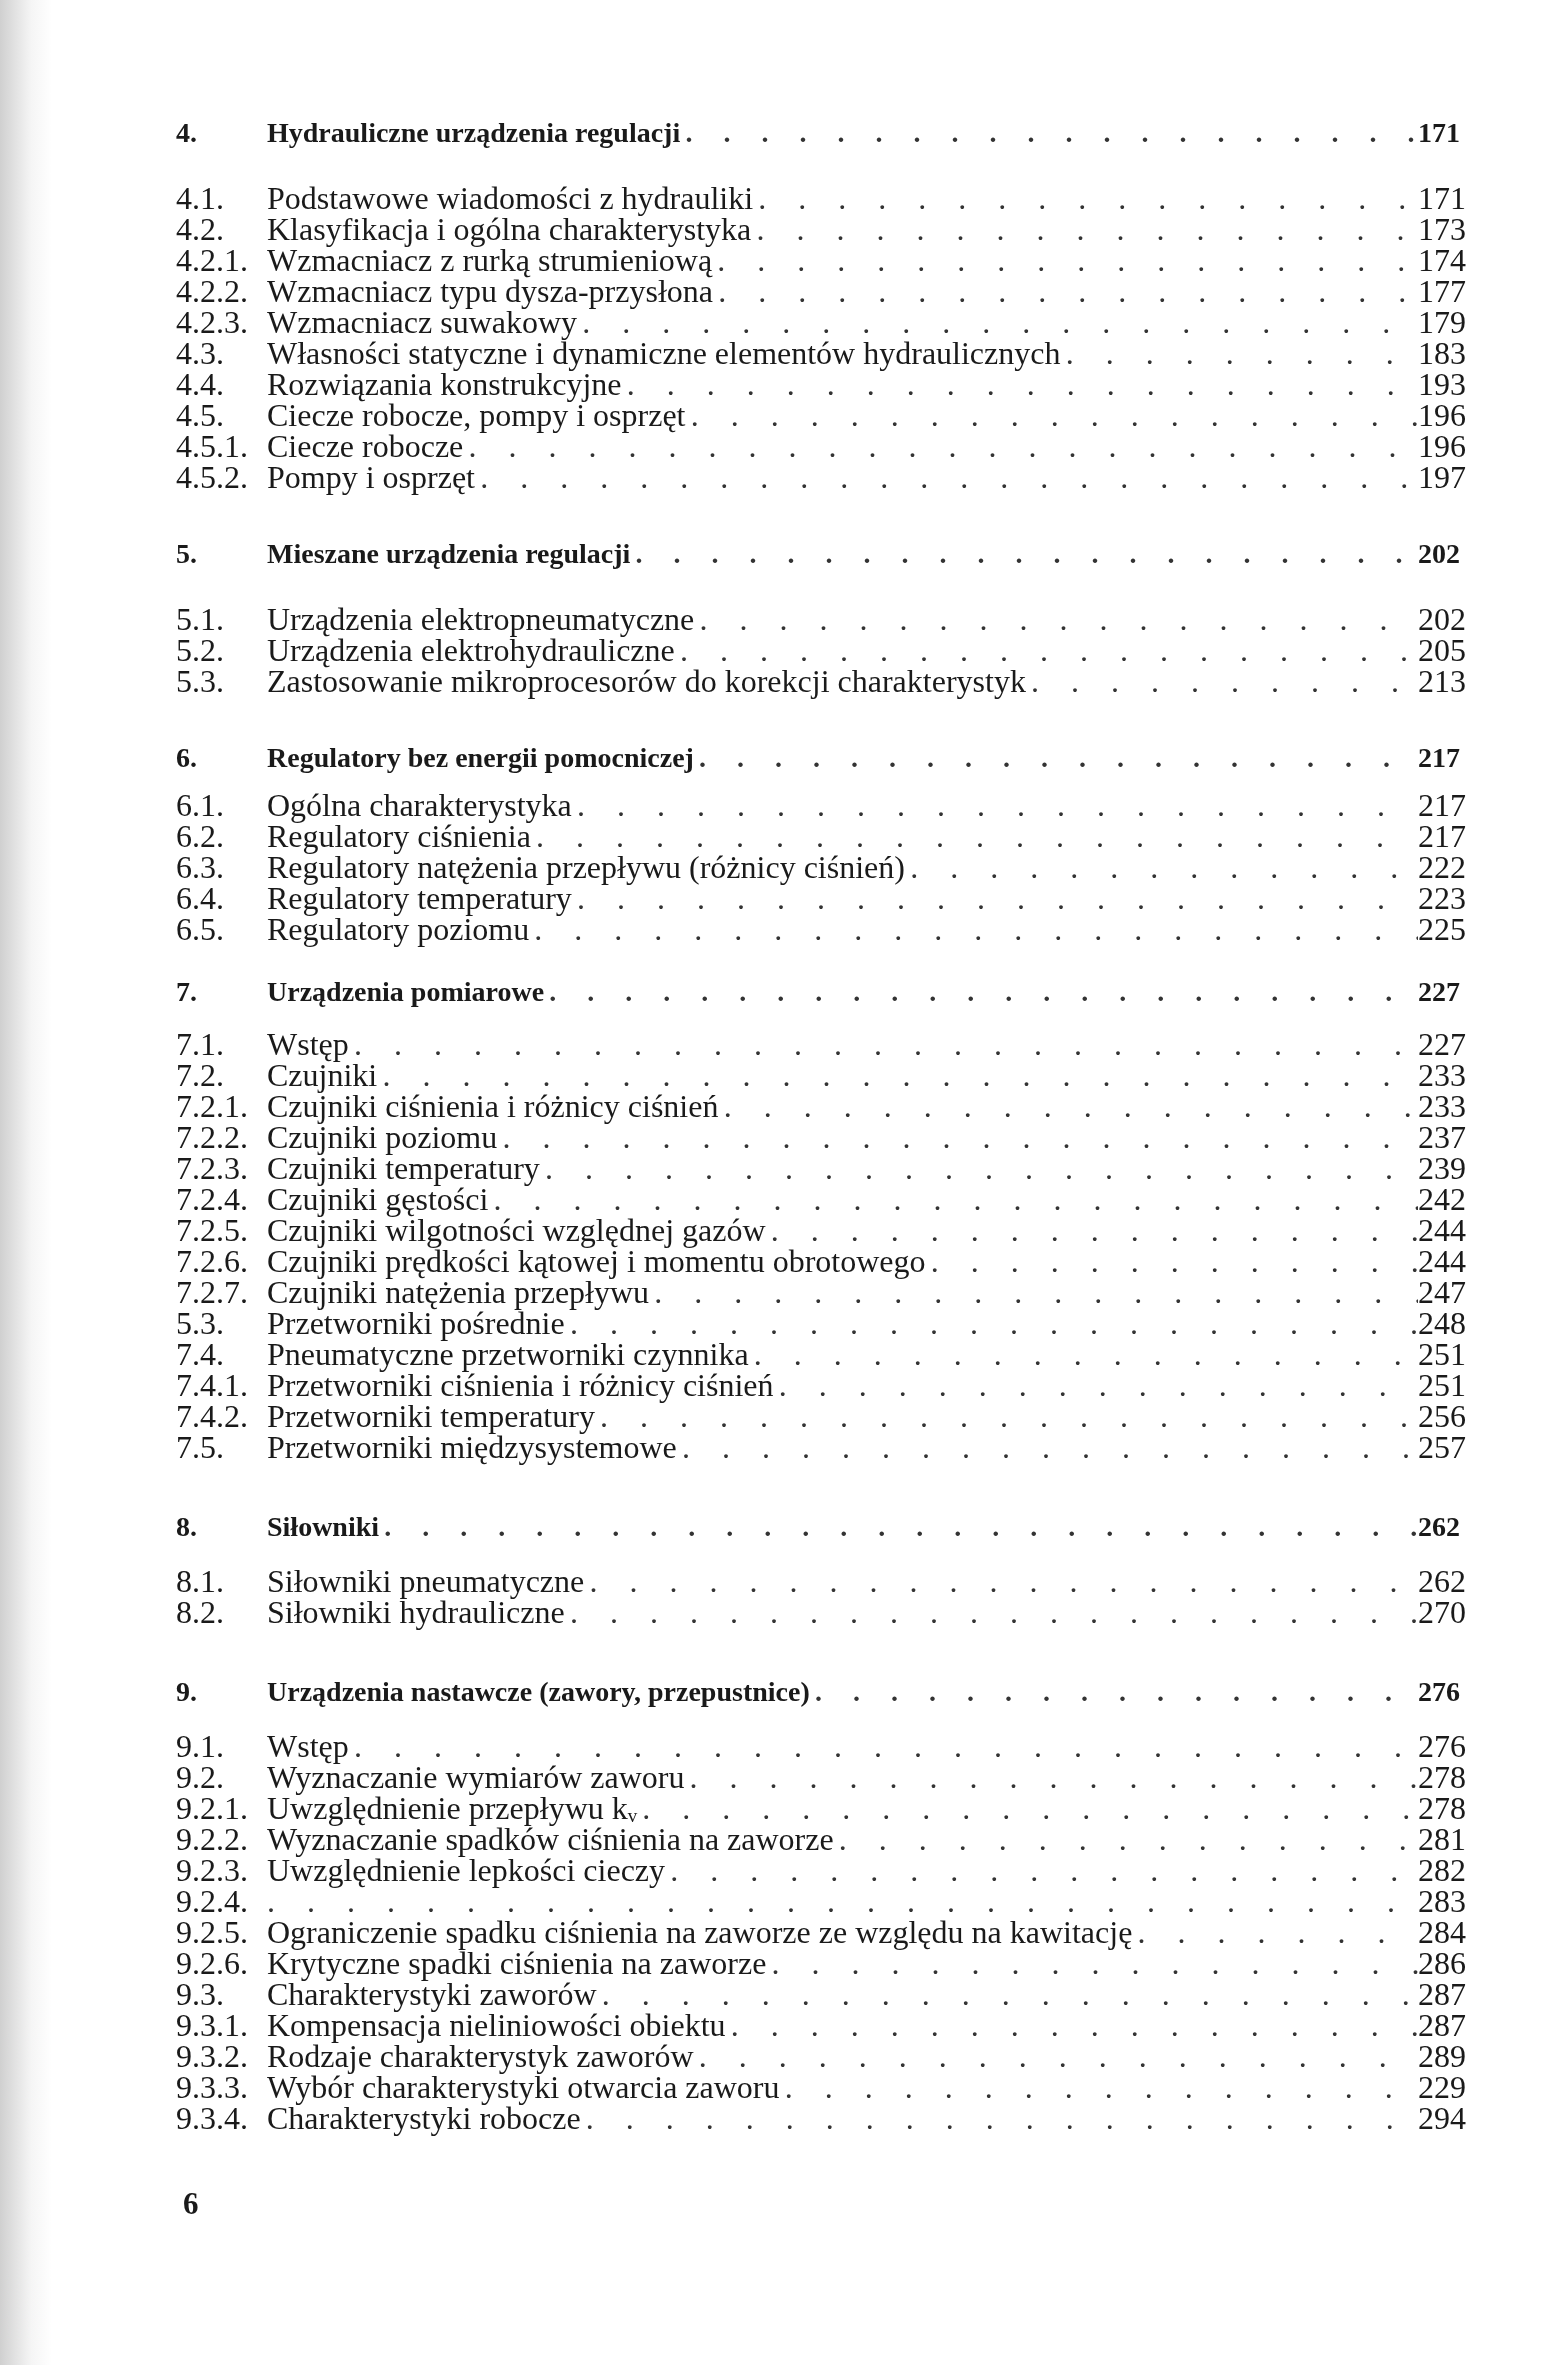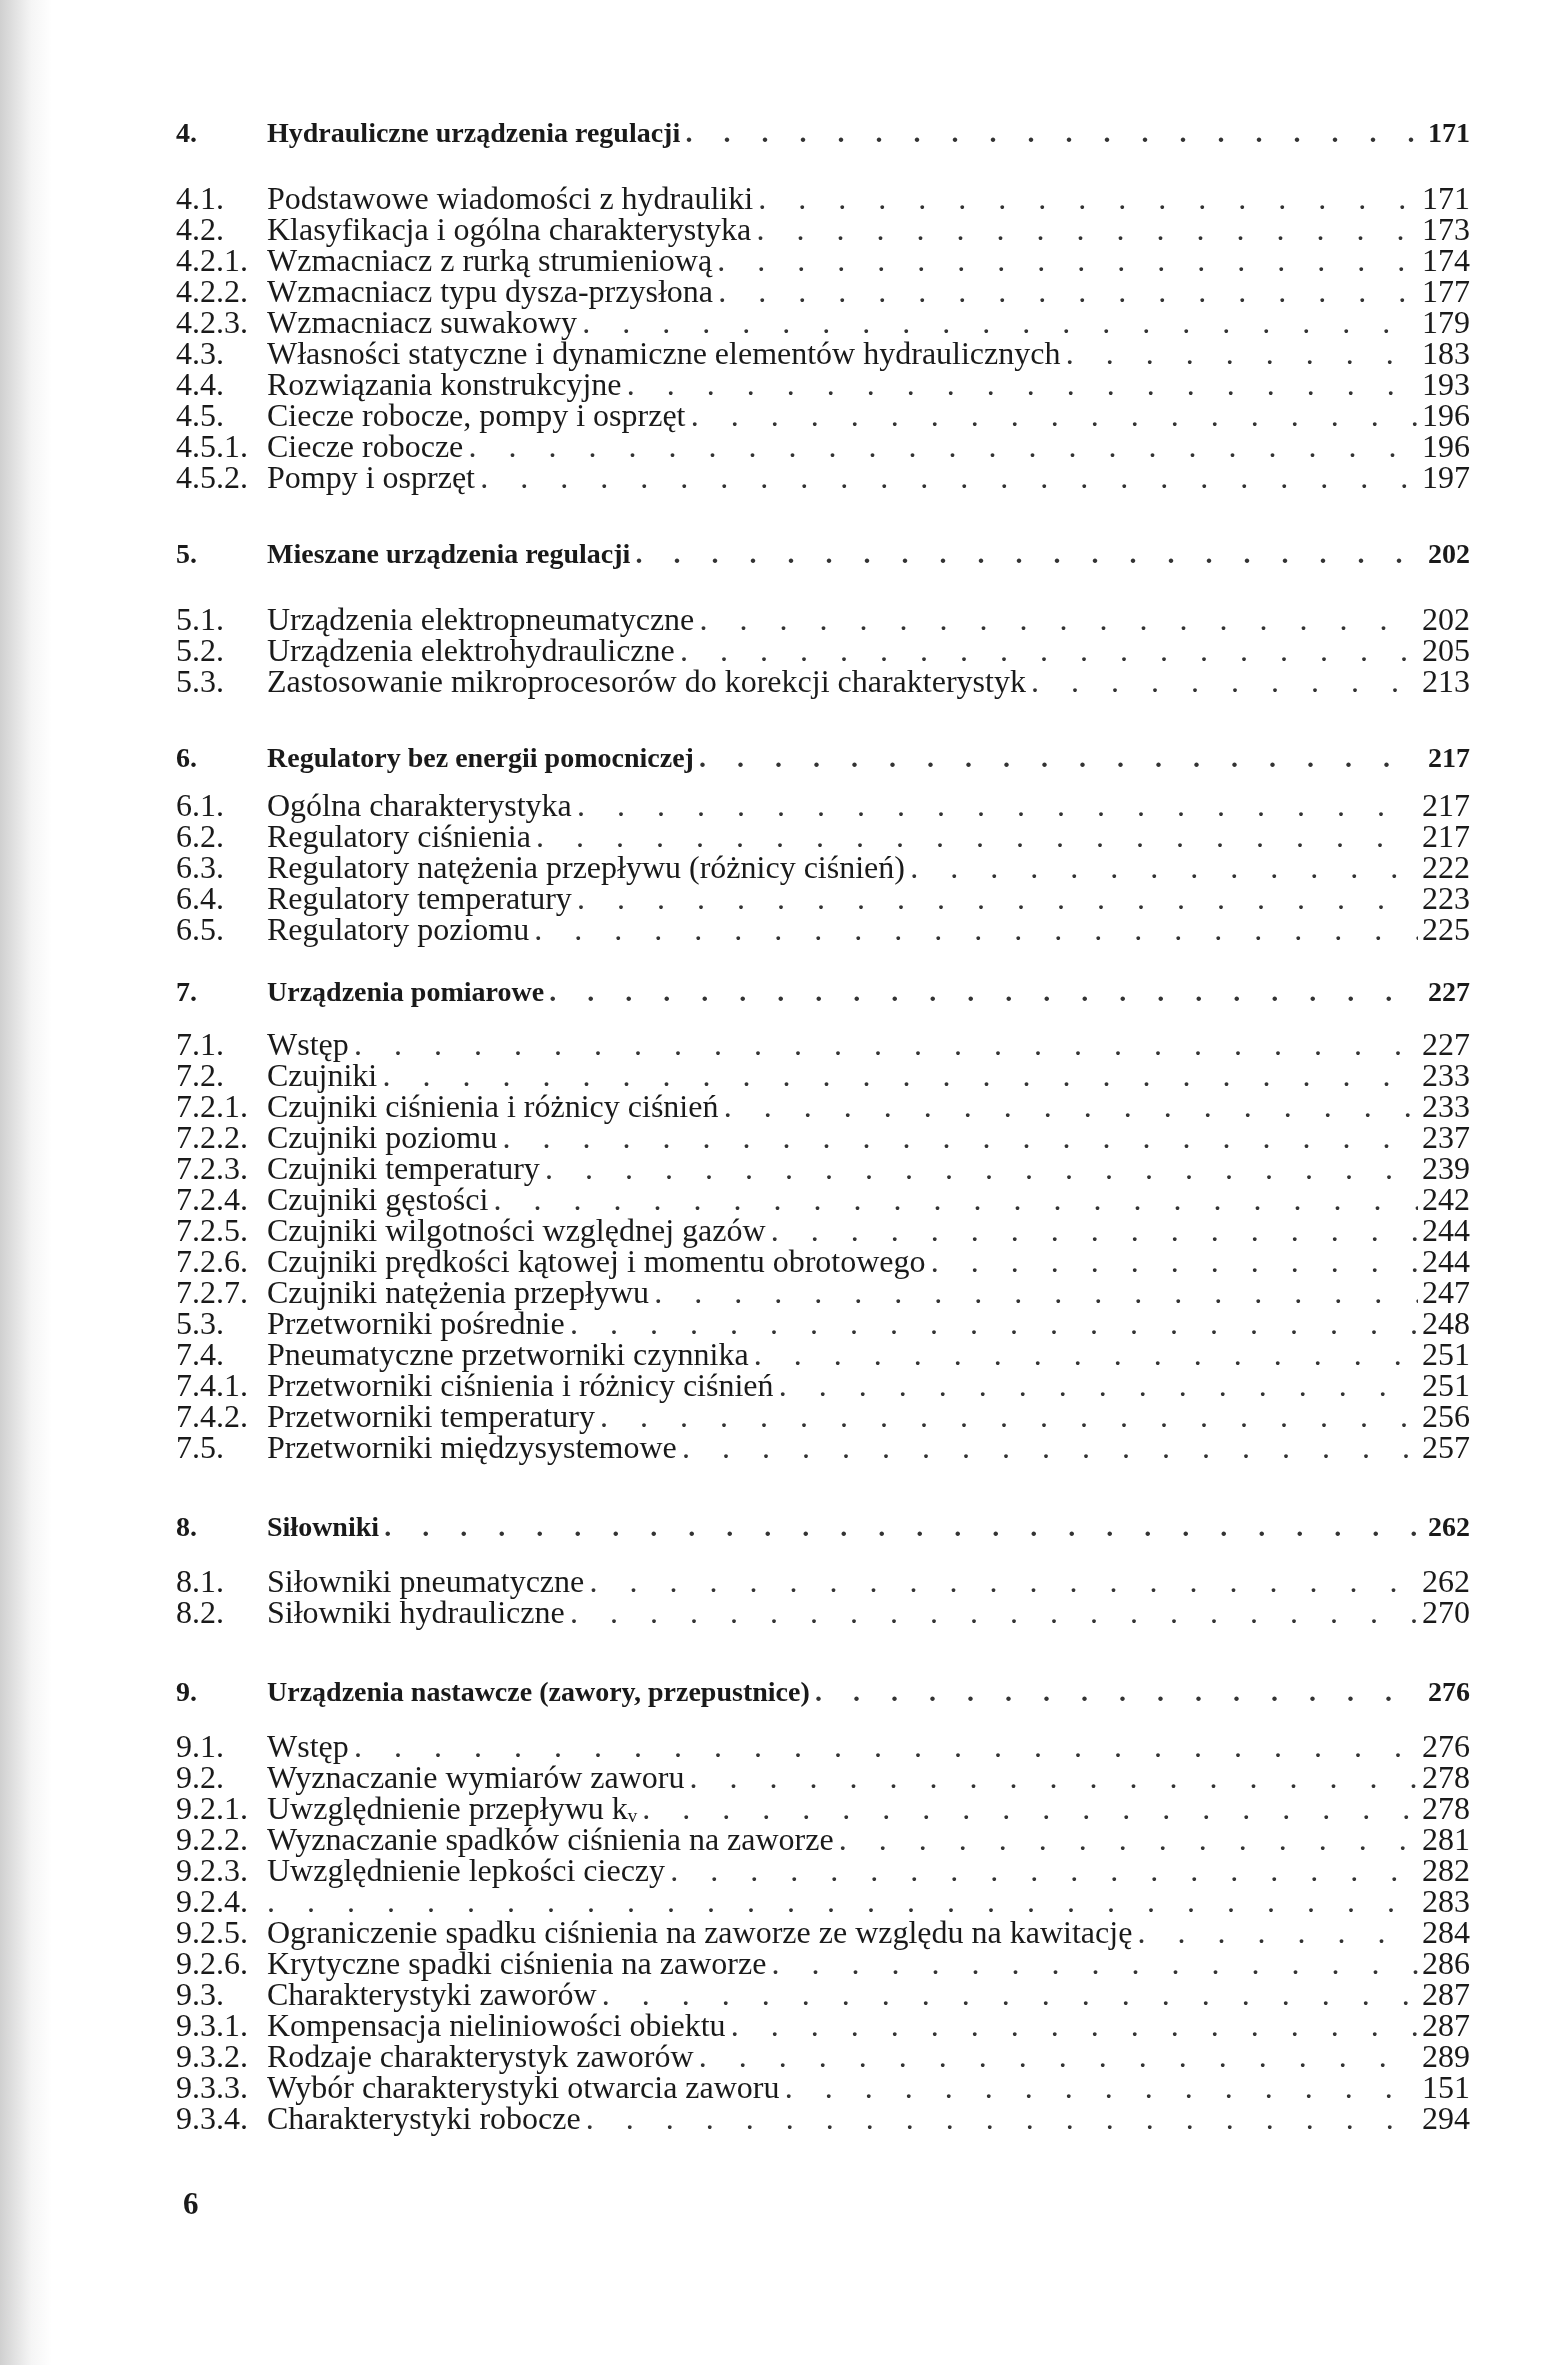--- a/index.html
+++ b/index.html
@@ -59,21 +59,21 @@
       letter-spacing: 0;
       color: #333;
       text-align: right;
     }
     .row .leader::before {
       content: ". . . . . . . . . . . . . . . . . . . . . . . . . . . . . . . . . . . . . . . . . . . . . . . . . . . . . . . . . . . . . . . . . . . . . . . . . . . . . . . . . . . .";
       letter-spacing: 12px;
     }
     .row .page-num {
       flex: 0 0 52px;
-      text-align: right;
+      text-align: left;
     }
     .row.chapter {
       font-weight: bold;
       font-size: 28px;
     }
     .row.chapter .num {
       font-weight: bold;
     }
     .gap-after-chapter { height: 35px; }
     .gap-before-chapter { height: 45px; }
@@ -412,21 +412,21 @@
     <div class="row">
         <span class="num">9.3.2.</span>
         <span class="title">Rodzaje charakterystyk zaworów</span>
         <span class="leader"></span>
         <span class="page-num">289</span>
       </div>
     <div class="row">
         <span class="num">9.3.3.</span>
         <span class="title">Wybór charakterystyki otwarcia zaworu</span>
         <span class="leader"></span>
-        <span class="page-num">151</span>
+        <span class="page-num">229</span>
       </div>
     <div class="row">
         <span class="num">9.3.4.</span>
         <span class="title">Charakterystyki robocze</span>
         <span class="leader"></span>
         <span class="page-num">294</span>
       </div>
   </div>
 
   <div class="folio">6</div>

